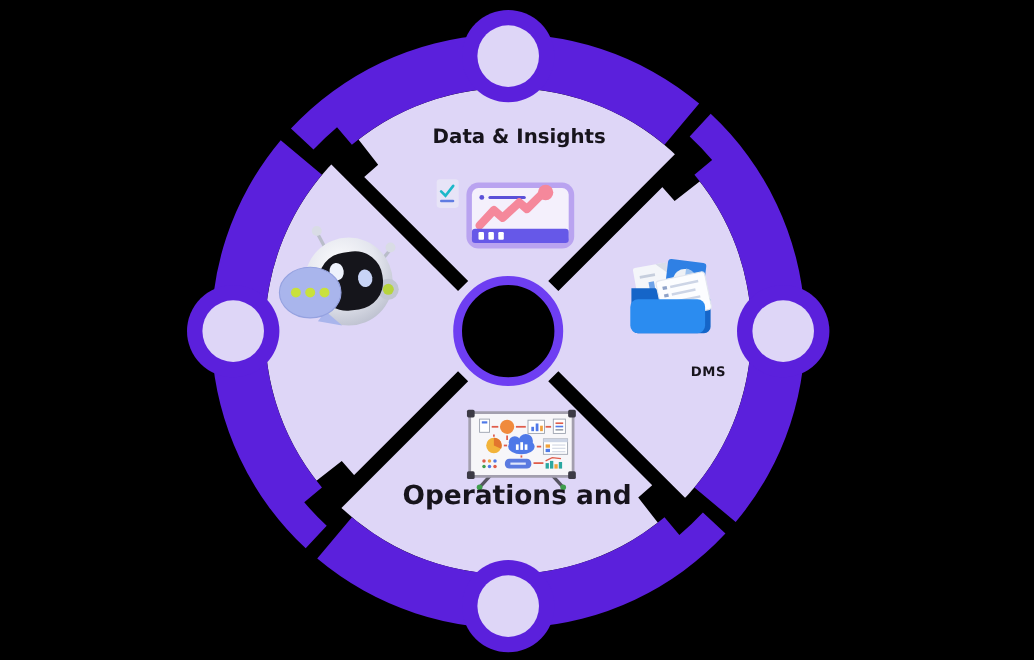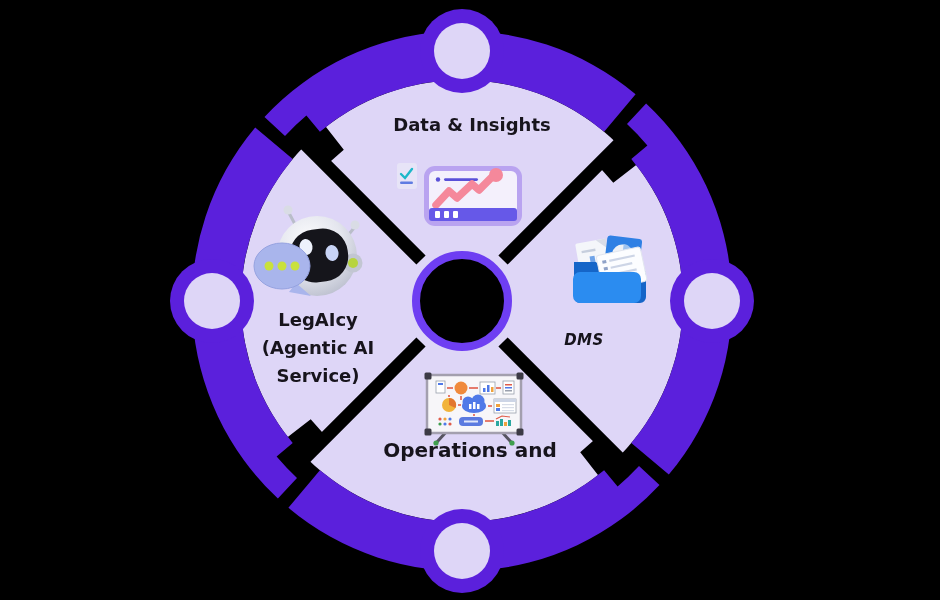--- a/index.html
+++ b/index.html
@@ -25,22 +25,22 @@
   .q-label{
     position:absolute;
     transform:translateX(-50%);
     text-align:center;
     font-weight:700;
     color:var(--text);
     white-space:nowrap;
   }
   .q-label span{display:block;}
   #label-top{left:472px;top:114px;font-size:18px;}
-  #label-right{left:584px;top:331px;font-size:15px;letter-spacing:.5px;font-style:italic;}
-  #label-bottom{left:470px;top:436px;font-size:20px;line-height:28px;}
+  #label-right{left:644px;top:331px;font-size:12px;letter-spacing:.5px;}
+  #label-bottom{left:470px;top:436px;font-size:24px;line-height:28px;}
   #label-left{left:318px;top:306px;font-size:18px;line-height:28px;}
 </style>
 </head>
 <body>
 
 <div class="stage">
   <svg width="940" height="600" viewBox="0 0 940 600">
     <defs>
       <radialGradient id="gHead" cx="40%" cy="32%" r="75%">
         <stop offset="0%" stop-color="#fdfdfe"></stop>
@@ -227,18 +227,13 @@
 
   <div class="q-label" id="label-top">
     <span>Data &amp; Insights</span>
   </div>
   <div class="q-label" id="label-right">
     <span>DMS</span>
   </div>
   <div class="q-label" id="label-bottom">
     <span>Operations and</span>
   </div>
-  <div class="q-label" id="label-left">
-    <span>LegAIcy</span>
-    <span>(Agentic AI</span>
-    <span>Service)</span>
-  </div>
 </div>
 
 </body></html>

